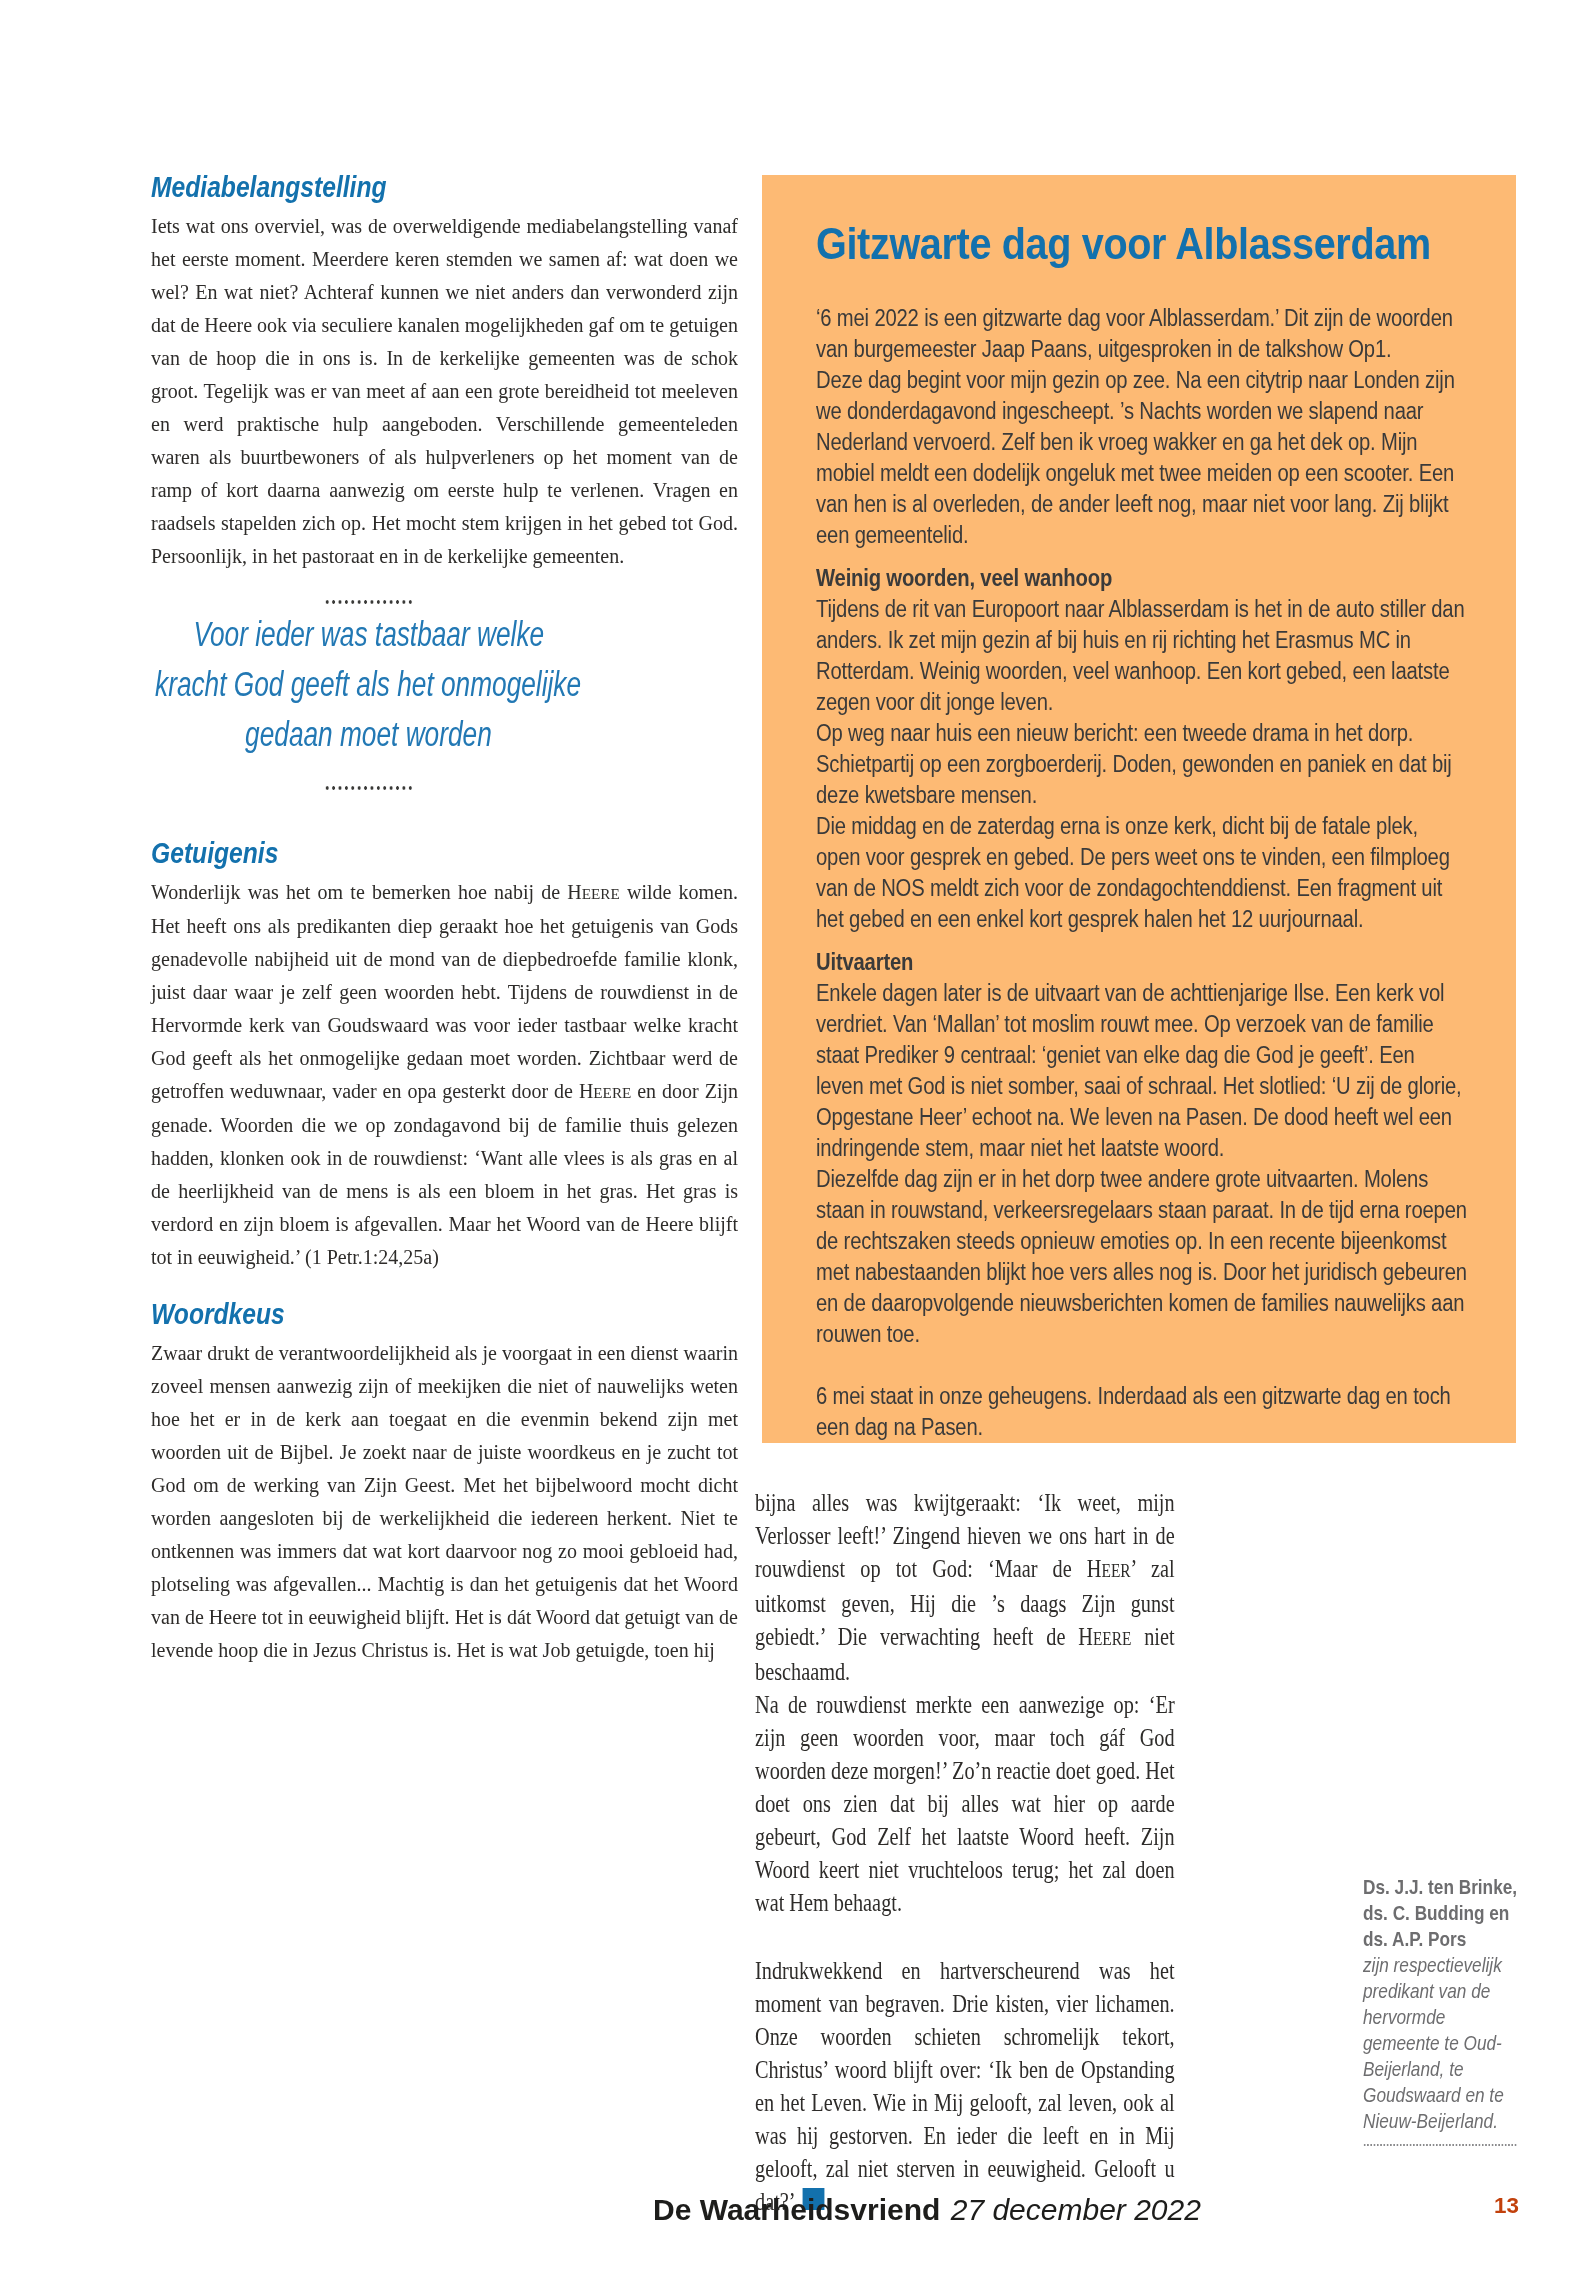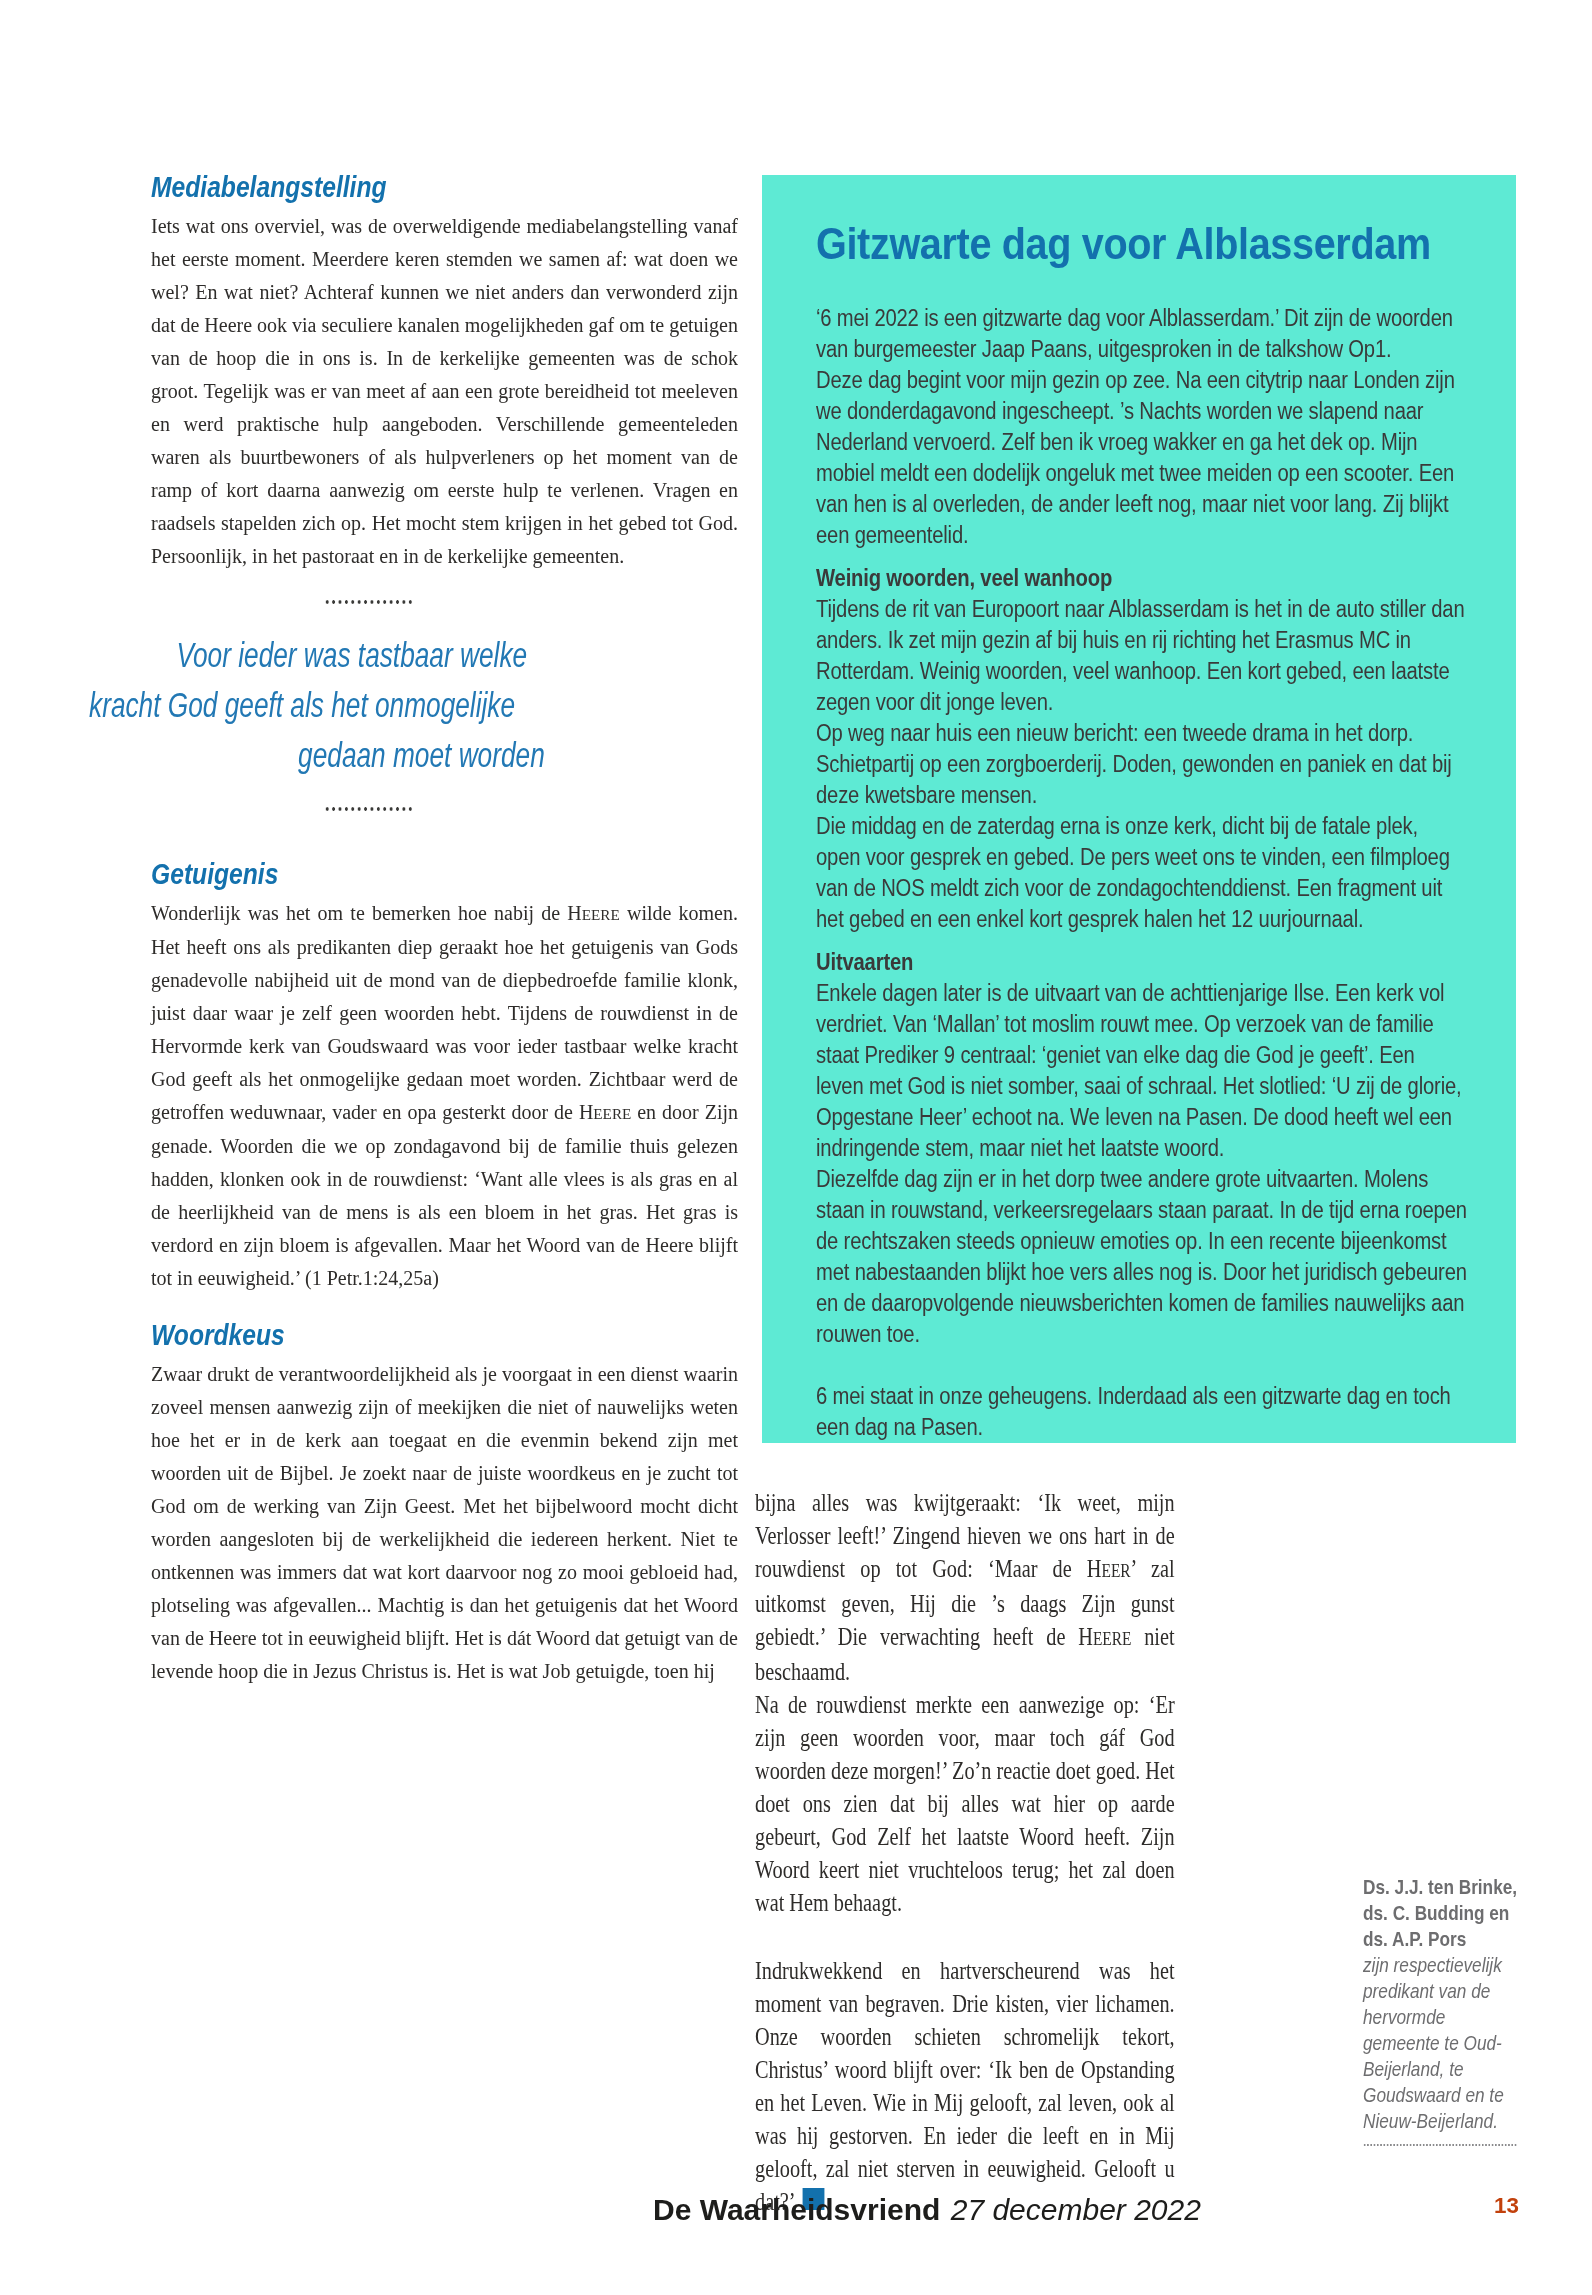--- a/index.html
+++ b/index.html
@@ -26,33 +26,33 @@
     -webkit-hyphens:auto; hyphens:auto;
   }
   .sc { font-size:0.76em; }
   .dots {
     width:90px; height:6px; margin:26px auto 0 auto;
     background-image:radial-gradient(circle, #3a3a38 1.5px, transparent 1.9px);
     background-size:6.4px 6px; background-repeat:repeat-x;
   }
   .dots-wrap { width:435px; }
   .pull-quote {
-    width:435px; margin-top:25px;
-    display:flex; flex-direction:column; align-items:flex-end;
+    width:435px; margin-top:4px;
+    display:flex; flex-direction:column; align-items:center;
     font-family:"Liberation Sans", sans-serif;
     font-style:italic; font-weight:normal;
     font-size:35px; line-height:50px; color:#2278b4;
   }
   .quote-line { white-space:nowrap; transform:scaleX(0.75); transform-origin:center top; }
   .h-gap1 { margin-top:45px; }
   .h-gap2 { margin-top:22.4px; }
   
   .graybox {
     position:absolute; left:762px; top:175px; width:754px; height:1268px;
-    background:#5eead4; box-sizing:border-box;
+    background:#fdba74; box-sizing:border-box;
     padding:45px 0 0 54px; overflow:hidden;
   }
   .box-title {
     font-family:"Liberation Sans", sans-serif;
     font-weight:bold; font-size:45px; line-height:48px;
     color:#1371ad; letter-spacing:-0.4px;
     white-space:nowrap; transform:scaleX(0.88); transform-origin:left top;
     margin:0 0 35px 0;
   }
   .box-body {

